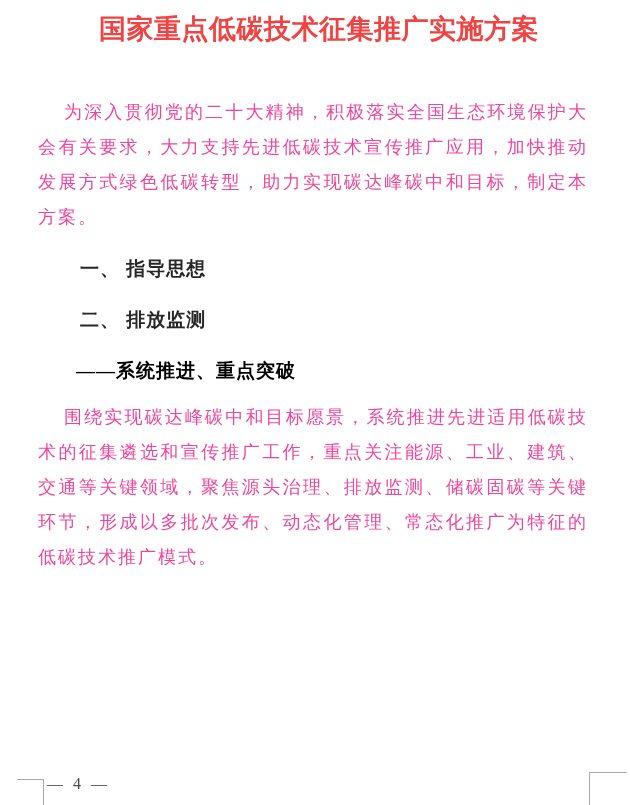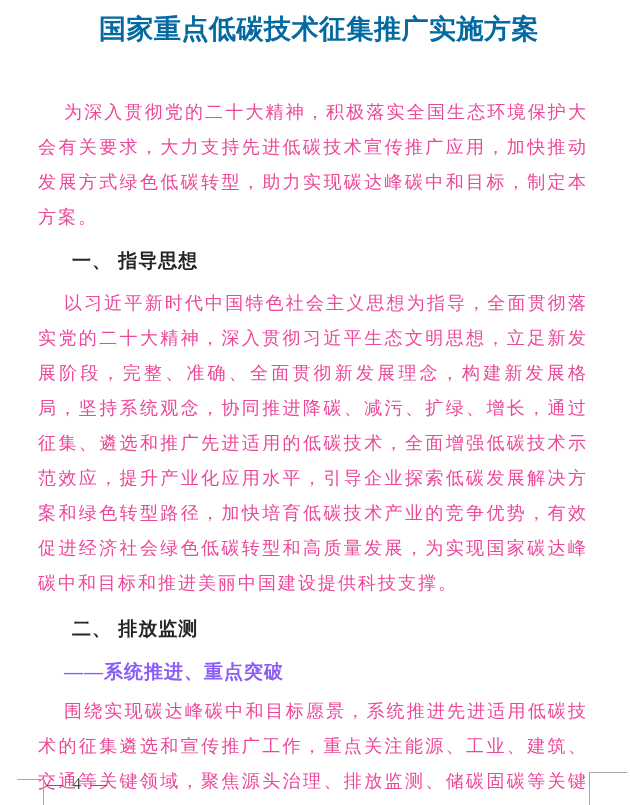--- a/index.html
+++ b/index.html
@@ -21,60 +21,60 @@
     top: 10px;
     left: 8px;
     right: 0;
     margin: 0;
     text-align: center;
     font-family: "Liberation Sans", "DejaVu Sans", sans-serif;
     font-weight: bold;
     font-size: 27px;
     line-height: 38px;
     letter-spacing: 0.5px;
-    color: #0369a1;
+    color: #ef4444;
   }
   .doc-body {
     position: absolute;
     top: 95px;
     left: 38px;
     width: 550px;
   }
   .body-para {
     margin: 0;
     font-size: 18px;
     line-height: 35px;
     letter-spacing: 2px;
     text-align: justify;
     text-justify: inter-character;
     text-indent: 26px;
     color: #ec4899;
   }
   .section-heading {
-    margin: 8px;
+    margin: 16px;
     font-family: "Liberation Sans", "DejaVu Sans", sans-serif;
     font-weight: bold;
     font-size: 19px;
     line-height: 35px;
     letter-spacing: 1px;
     text-indent: 26px;
     color: #262626;
   }
   .heading-2 {
     margin-top: 10px;
   }
   .sub-heading {
-    margin: 0;
+    margin: 12px;
     font-family: "Liberation Serif", "DejaVu Serif", serif;
     font-weight: bold;
     font-size: 19px;
     line-height: 35px;
     letter-spacing: 1px;
     text-indent: 26px;
-    color: #8b5cf6;
+    color: #000000;
   }
   .para-3 {
     margin-top: 5px;
   }
   .crop-mark {
     position: absolute;
     box-sizing: border-box;
   }
   .crop-mark-left {
     left: 17px;
@@ -109,21 +109,20 @@
 <div class="page">
 
   <h1 class="doc-title">国家重点低碳技术征集推广实施方案</h1>
 
   <div class="doc-body">
 
     <p class="body-para">为深入贯彻党的二十大精神，积极落实全国生态环境保护大会有关要求，大力支持先进低碳技术宣传推广应用，加快推动发展方式绿色低碳转型，助力实现碳达峰碳中和目标，制定本方案。</p>
 
     <h2 class="section-heading">一、 指导思想</h2>
 
-    <p class="body-para">以习近平新时代中国特色社会主义思想为指导，全面贯彻落实党的二十大精神，深入贯彻习近平生态文明思想，立足新发展阶段，完整、准确、全面贯彻新发展理念，构建新发展格局，坚持系统观念，协同推进降碳、减污、扩绿、增长，通过征集、遴选和推广先进适用的低碳技术，全面增强低碳技术示范效应，提升产业化应用水平，引导企业探索低碳发展解决方案和绿色转型路径，加快培育低碳技术产业的竞争优势，有效促进经济社会绿色低碳转型和高质量发展，为实现国家碳达峰碳中和目标和推进美丽中国建设提供科技支撑。</p>
 
     <h2 class="section-heading heading-2">二、 排放监测</h2>
 
     <h3 class="sub-heading">——系统推进、重点突破</h3>
 
     <p class="body-para para-3">围绕实现碳达峰碳中和目标愿景，系统推进先进适用低碳技术的征集遴选和宣传推广工作，重点关注能源、工业、建筑、交通等关键领域，聚焦源头治理、排放监测、储碳固碳等关键环节，形成以多批次发布、动态化管理、常态化推广为特征的低碳技术推广模式。</p>
 
   </div>
 
   <div class="crop-mark crop-mark-left"></div>

